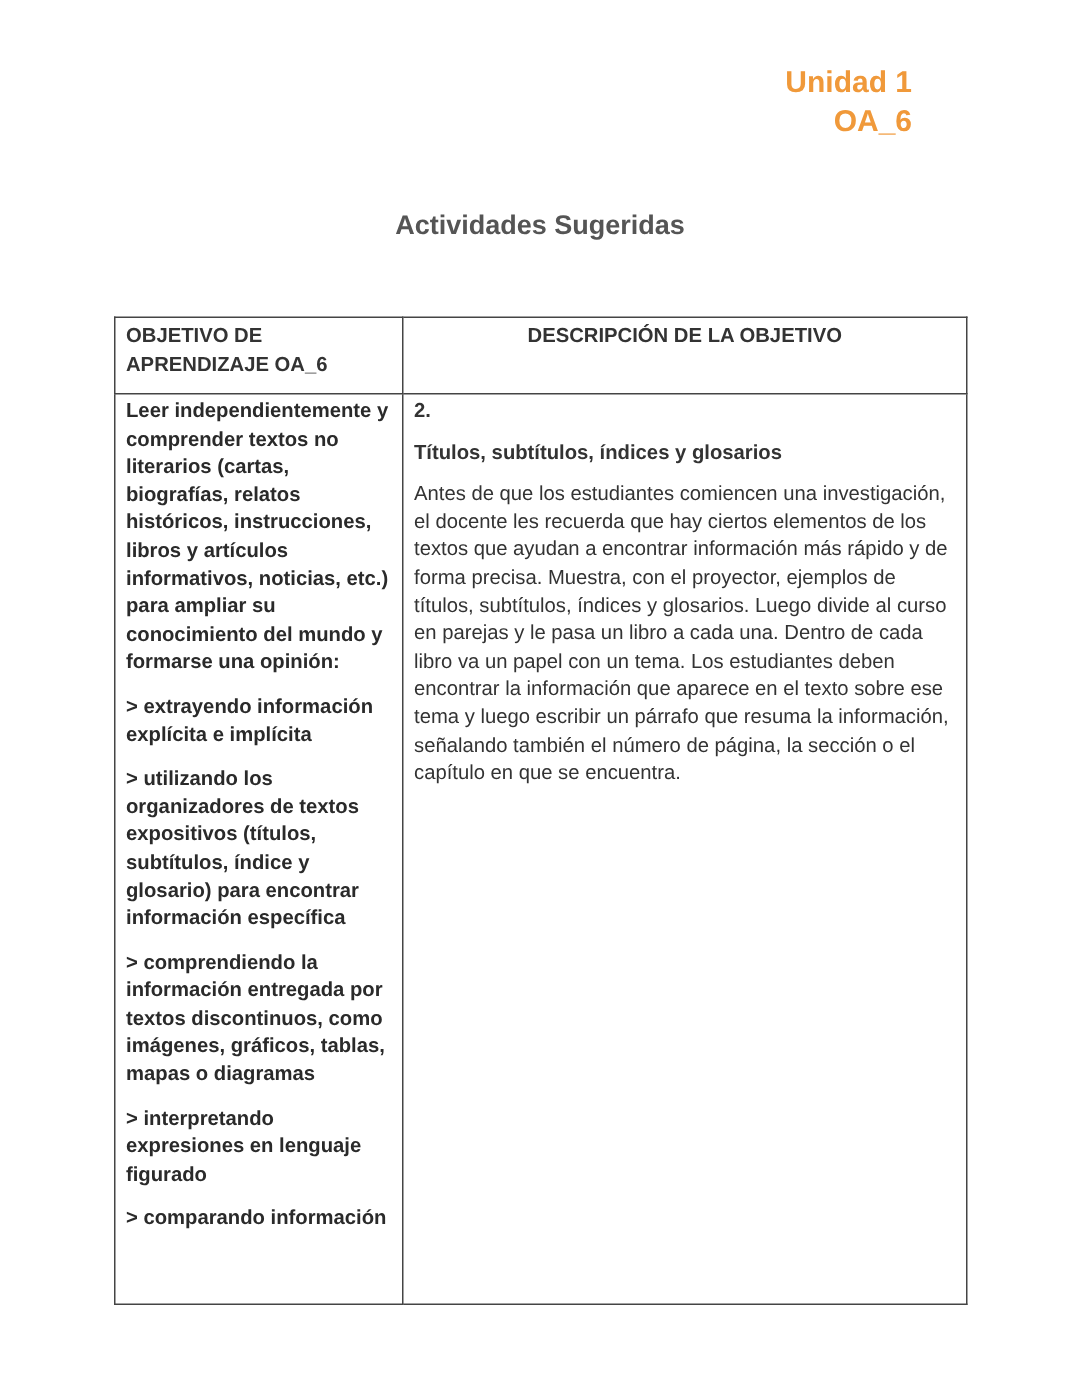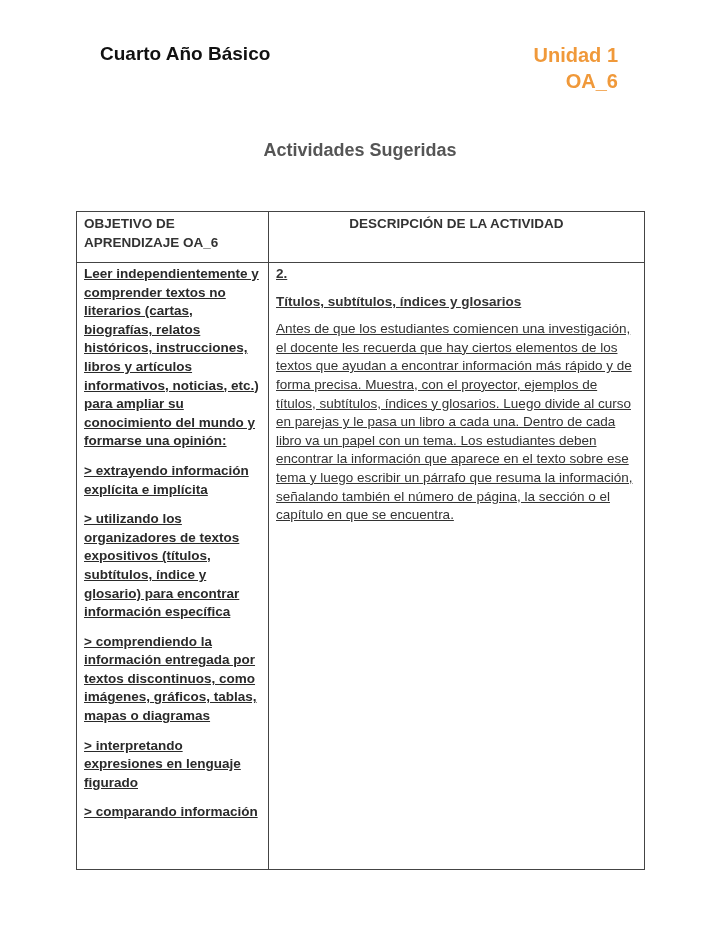--- a/index.html
+++ b/index.html
@@ -1,21 +1,21 @@
 <!DOCTYPE html>
 <html><head>
   <meta charset="utf-8">
   <style>
     html, body { margin: 0; padding: 0; background: #ffffff; }
     body {
       width: 720px; height: 932px; position: relative; overflow: hidden;
       font-family: "Liberation Sans", sans-serif; color: #222;
     }
     .hdr-left { position: absolute; left: 100px; top: 42px; }
-    .hdr-right { position: absolute; right: 102px; top: 42px; text-align: right; }
+    .hdr-right { position: absolute; right: 112px; top: 42px; text-align: right; }
     .subject { font-size: 21px; font-weight: bold; color: #f0993a; line-height: 26px; }
     .grade { font-size: 19px; font-weight: bold; color: #111; line-height: 24px; }
     .unit, .oa { font-size: 20px; font-weight: bold; color: #f0993a; line-height: 26px; }
     .page-title {
       position: absolute; top: 140px; left: 0; width: 720px; text-align: center;
       font-size: 18px; font-weight: bold; color: #555;
     }
     table.acts {
       position: absolute; left: 76px; top: 175px; width: 568px;
       border-collapse: collapse; table-layout: fixed; margin-top: 36px;
@@ -24,48 +24,47 @@
       border: 1.5px solid #444; vertical-align: top; padding: 2px 7px 6px 7px;
     }
     table.acts col.c1 { width: 192px; }
     table.acts col.c2 { width: 376px; }
     th { font-size: 13.5px; font-weight: bold; color: #333; line-height: 19px; }
     th.h1 { text-align: left; height: 42px; }
     th.h2 { text-align: center; }
     .obj { font-size: 13.5px; font-weight: bold; color: #2a2a2a; line-height: 18.6px; }
     .obj p { margin: 0 0 11px 0; }
     .obj p:last-child { margin-bottom: 4px; }
-    td.body-cell { height: 598px; text-decoration: underline; }
+    td.body-cell { height: 598px; }
     .desc { font-size: 13.5px; color: #333; line-height: 18.6px; }
     .desc .num { font-weight: bold; margin: 0 0 9px 0; }
     .desc .title { font-weight: bold; margin: 0 0 9px 0; }
     .desc .para { margin: 0; }
   </style>
 </head>
 <body>
 
 <div class="hdr-left">
-  <div class="grade">Cuarto Año Básico</div>
 </div>
 <div class="hdr-right">
   <div class="unit">Unidad 1</div>
   <div class="oa">OA_6</div>
 </div>
 
 <div class="page-title">Actividades Sugeridas</div>
 
 <table class="acts">
   <colgroup>
       <col class="c1">
       <col class="c2">
     </colgroup>
   <tbody>
       <tr>
     <th class="h1">OBJETIVO DE APRENDIZAJE OA_6</th>
-    <th class="h2">DESCRIPCIÓN DE LA ACTIVIDAD</th>
+    <th class="h2">DESCRIPCIÓN DE LA OBJETIVO</th>
   </tr>
   <tr>
     <td class="body-cell obj">
       <p>Leer independientemente y comprender textos no literarios (cartas, biografías, relatos históricos, instrucciones, libros y artículos informativos, noticias, etc.) para ampliar su conocimiento del mundo y formarse una opinión:</p>
       <p>&gt; extrayendo información explícita e implícita</p>
       <p>&gt; utilizando los organizadores de textos expositivos (títulos, subtítulos, índice y glosario) para encontrar información específica</p>
       <p>&gt; comprendiendo la información entregada por textos discontinuos, como imágenes, gráficos, tablas, mapas o diagramas</p>
       <p>&gt; interpretando expresiones en lenguaje figurado</p>
       <p>&gt; comparando información</p>
     </td>

